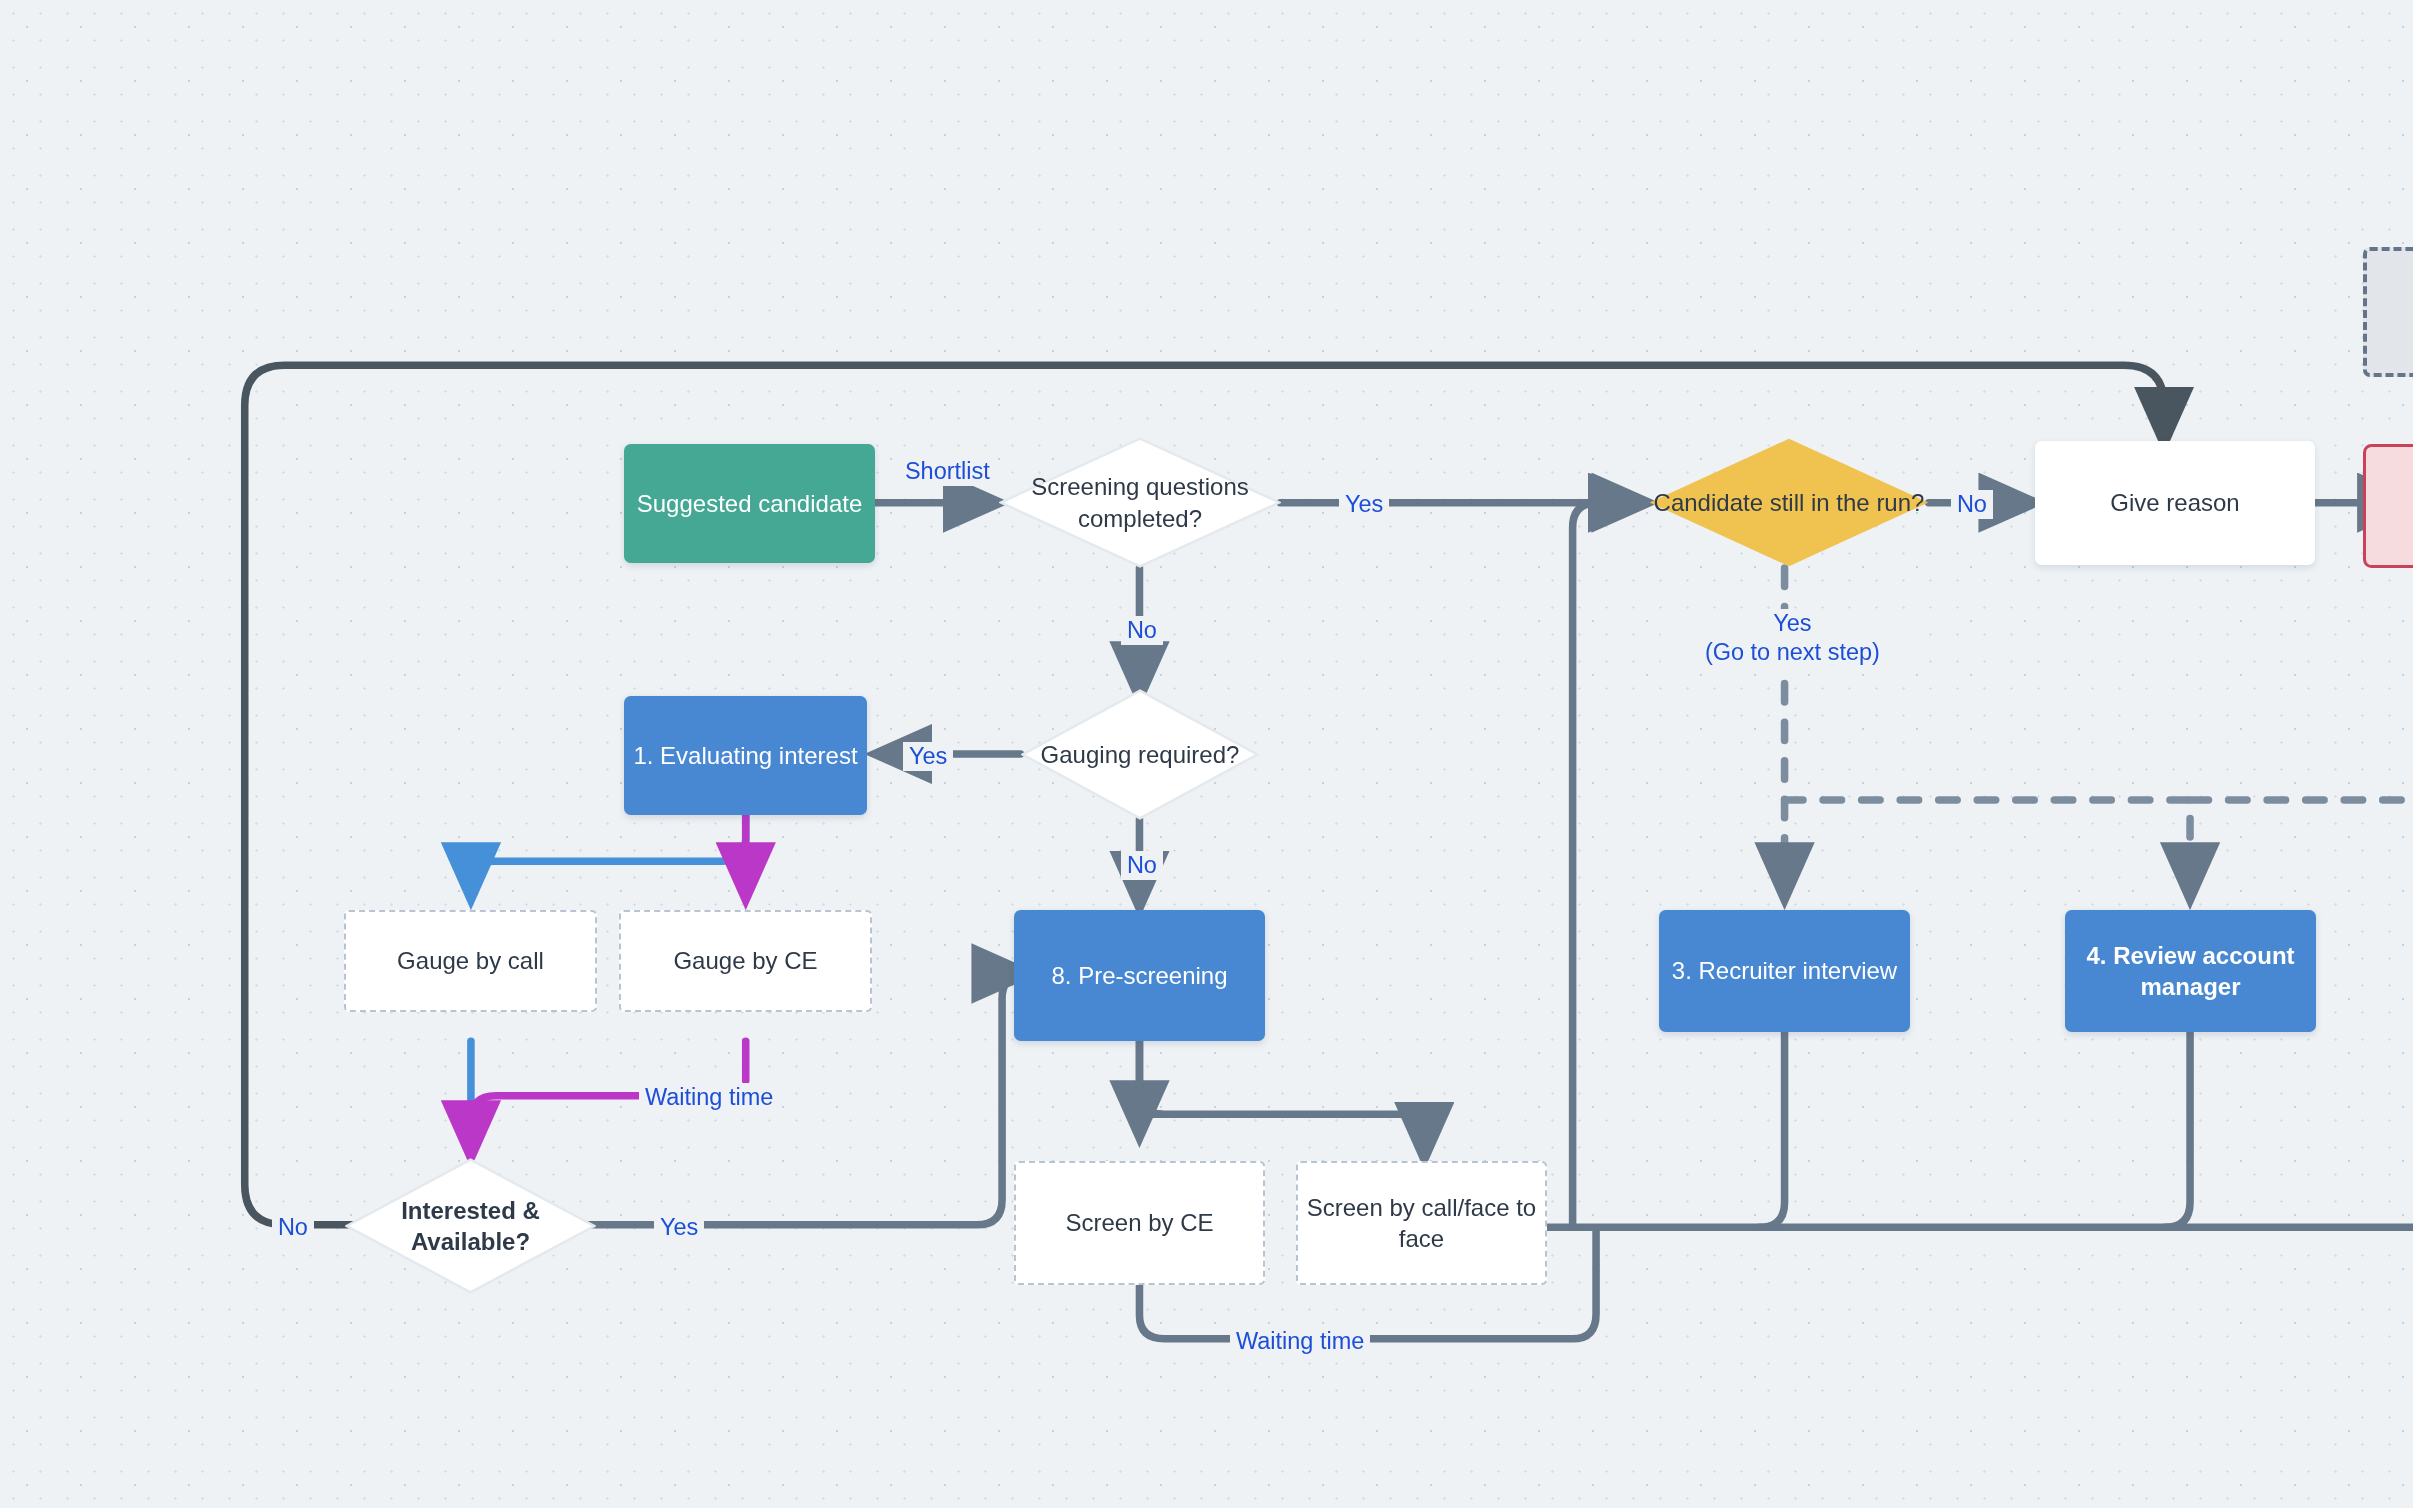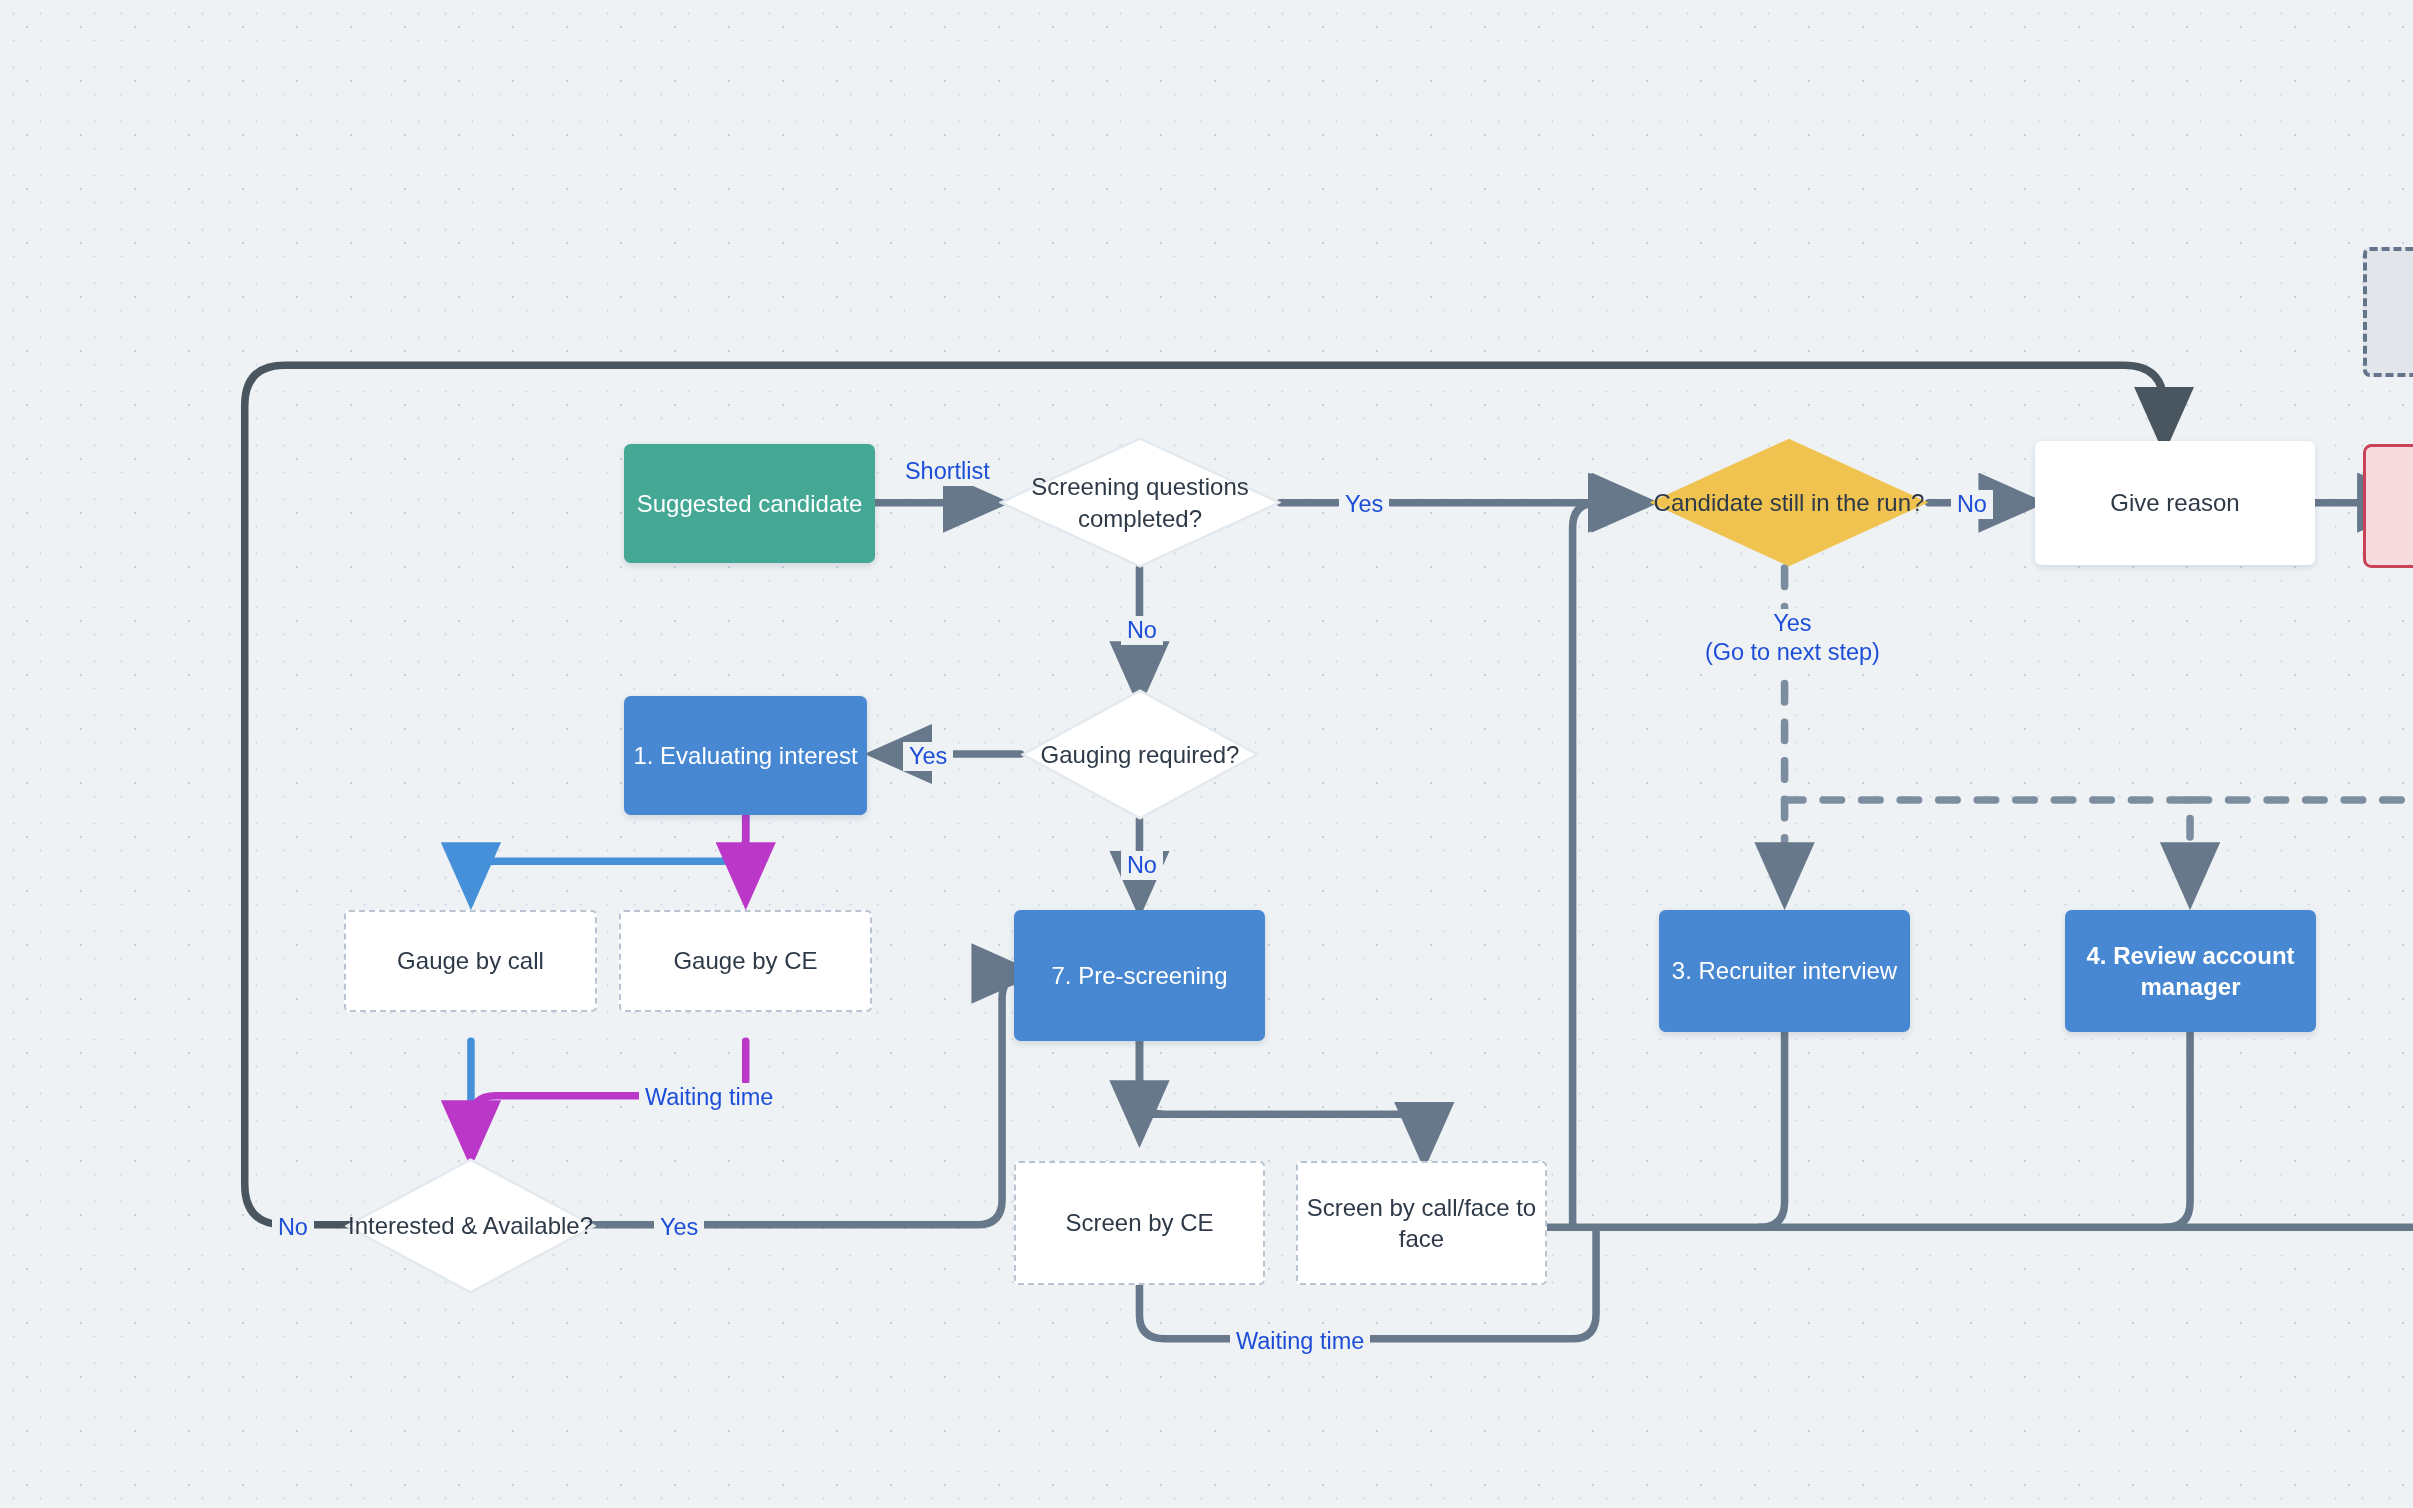--- a/index.html
+++ b/index.html
@@ -203,29 +203,29 @@
   </div>
 
   <div class="node box dashed" style="left:344px; top:910px; width:253px; height:102px;">
     <span>Gauge by call</span>
   </div>
 
   <div class="node box dashed" style="left:619px; top:910px; width:253px; height:102px;">
     <span>Gauge by CE</span>
   </div>
 
-  <div class="node diamond" style="left:345px; top:1158px; width:251px; height:136px;">
+  <div class="node diamond" style="left:345px; top:1158px; width:251px; height:136px;font-weight:bold;">
     <svg class="dshape" viewBox="0 0 300 162" preserveAspectRatio="none">
       <polygon points="150,2 298,81 150,160 2,81" fill="#ffffff" stroke="#e4e9ee" stroke-width="3"></polygon>
     </svg>
     <span class="dlabel">Interested &amp; Available?</span>
   </div>
 
   <div class="node box blue" style="left:1014px; top:910px; width:251px; height:131px;">
-    <span>7. Pre-screening</span>
+    <span>8. Pre-screening</span>
   </div>
 
   <div class="node box dashed" style="left:1014px; top:1161px; width:251px; height:124px;">
     <span>Screen by CE</span>
   </div>
 
   <div class="node box dashed" style="left:1296px; top:1161px; width:251px; height:124px;">
     <span>Screen by call/face to face</span>
   </div>
 

